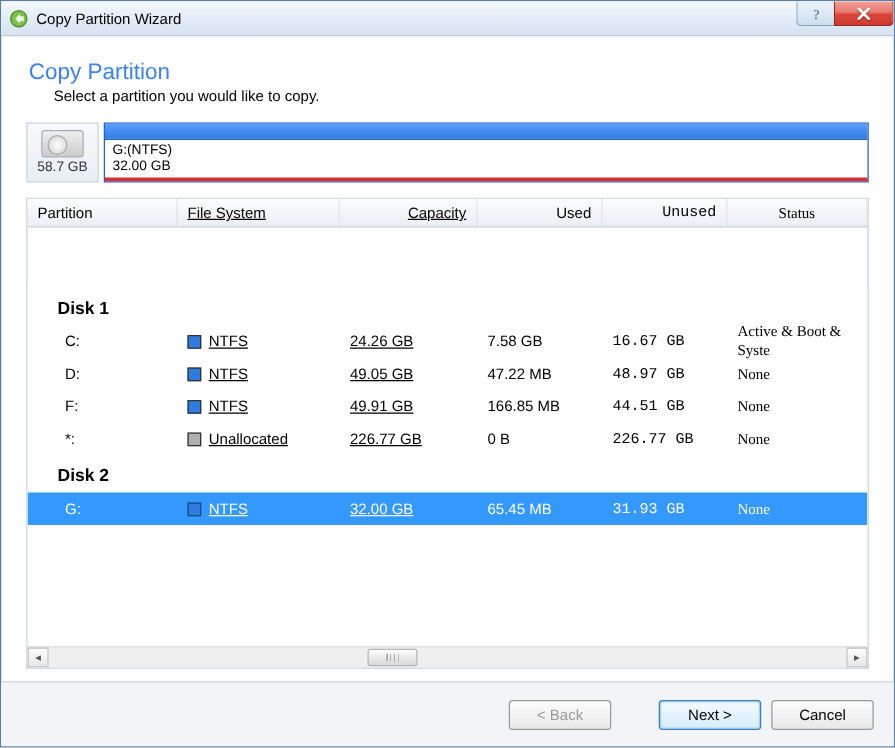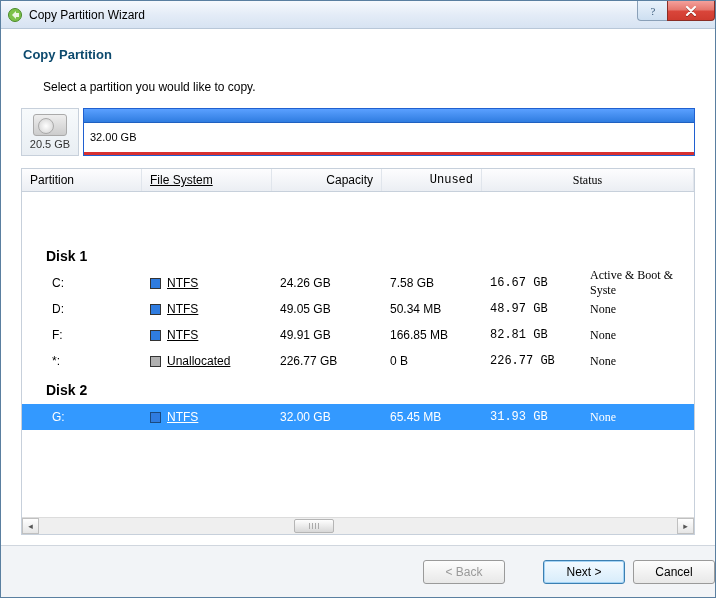--- a/index.html
+++ b/index.html
@@ -69,29 +69,29 @@
 
   
   .content {
     flex: 1;
     padding: 14px 20px 10px 20px;
     display: flex;
     flex-direction: column;
   }
 
   .heading {
-    font-size: 13px;
-    font-weight: bold;
-    color: #0c4a6e;
+    font-size: 18px;
+    font-weight: normal;
+    color: #3b82f6;
     margin: 4px 2px 2px 2px;
   }
   .subheading {
     font-size: 12px;
     color: #000;
-    margin: 16px 0 14px 22px;
+    margin: 0 0 14px 22px;
   }
 
   
   .disk-visual {
     display: flex;
     gap: 4px;
     height: 48px;
     margin-bottom: 12px;
   }
   .disk-iconbox {
@@ -169,21 +169,21 @@
     color: #000;
   }
   .list-header .col {
     display: flex;
     align-items: center;
     padding: 0 8px;
     border-right: 1px solid #e0e5ec;
   }
   .col-part { width: 120px; padding-left: 20px; }
   .col-fs   { width: 130px; text-decoration: underline; }
-  .col-cap  { width: 110px; justify-content: flex-end; }
+  .col-cap  { width: 110px; justify-content: flex-end; text-decoration: underline; }
   .col-used { width: 100px; justify-content: flex-end; }
   .col-unused{ width: 100px; justify-content: flex-end; font-family: Liberation Mono, monospace; }
   .col-status{ flex: 1; justify-content: center; font-family: Liberation Serif, serif; }
 
   .list-body {
     flex: 1;
     overflow: hidden;
     background: #fff;
     margin-top: 48px;
   }
@@ -255,21 +255,21 @@
   }
 
   
   .footer {
     height: 52px;
     border-top: 1px solid #d0d6de;
     background: #f2f4f7;
     display: flex;
     align-items: center;
     justify-content: flex-end;
-    padding: 0 0;
+    padding: 0 16px;
     gap: 8px;
   }
   .btn-std {
     min-width: 82px;
     height: 24px;
     font-size: 12px;
     font-family: inherit;
     background: linear-gradient(to bottom,#fdfdfd,#e8e8e8);
     border: 1px solid #9a9a9a;
     border-radius: 3px;
@@ -313,36 +313,38 @@
 </div>
 
 <div class="content">
 
   <div class="heading">Copy Partition</div>
   <div class="subheading">Select a partition you would like to copy.</div>
 
   <div class="disk-visual">
     <div class="disk-iconbox">
       <div class="hdd"></div>
-      <span>20.5 GB</span>
+      <span>58.7 GB</span>
     </div>
     <div class="part-bar">
       <div class="top-band"></div>
       <div class="part-info">
+        <span>G:(NTFS)</span>
         <span>32.00 GB</span>
       </div>
       <div class="bottom-band"></div>
     </div>
   </div>
 
   <div class="list-wrap">
     <div class="list-header">
       <div class="col col-part">Partition</div>
       <div class="col col-fs">File System</div>
       <div class="col col-cap">Capacity</div>
+      <div class="col col-used">Used</div>
       <div class="col col-unused">Unused</div>
       <div class="col col-status">Status</div>
     </div>
 
     <div class="list-body">
 
       <div class="group-header">Disk 1</div>
 
       <div class="row">
         <div class="col col-part">C:</div>
@@ -356,34 +358,34 @@
         <div class="col col-status">Active &amp; Boot &amp; Syste</div>
       </div>
 
       <div class="row">
         <div class="col col-part">D:</div>
         <div class="col col-fs">
             <span class="fs-swatch sw-blue"></span>
             <span>NTFS</span>
           </div>
         <div class="col col-cap">49.05 GB</div>
-        <div class="col col-used">50.34 MB</div>
+        <div class="col col-used">47.22 MB</div>
         <div class="col col-unused">48.97 GB</div>
         <div class="col col-status">None</div>
       </div>
 
       <div class="row">
         <div class="col col-part">F:</div>
         <div class="col col-fs">
             <span class="fs-swatch sw-blue"></span>
             <span>NTFS</span>
           </div>
         <div class="col col-cap">49.91 GB</div>
         <div class="col col-used">166.85 MB</div>
-        <div class="col col-unused">82.81 GB</div>
+        <div class="col col-unused">44.51 GB</div>
         <div class="col col-status">None</div>
       </div>
 
       <div class="row">
         <div class="col col-part">*:</div>
         <div class="col col-fs">
             <span class="fs-swatch sw-gray"></span>
             <span>Unallocated</span>
           </div>
         <div class="col col-cap">226.77 GB</div>

